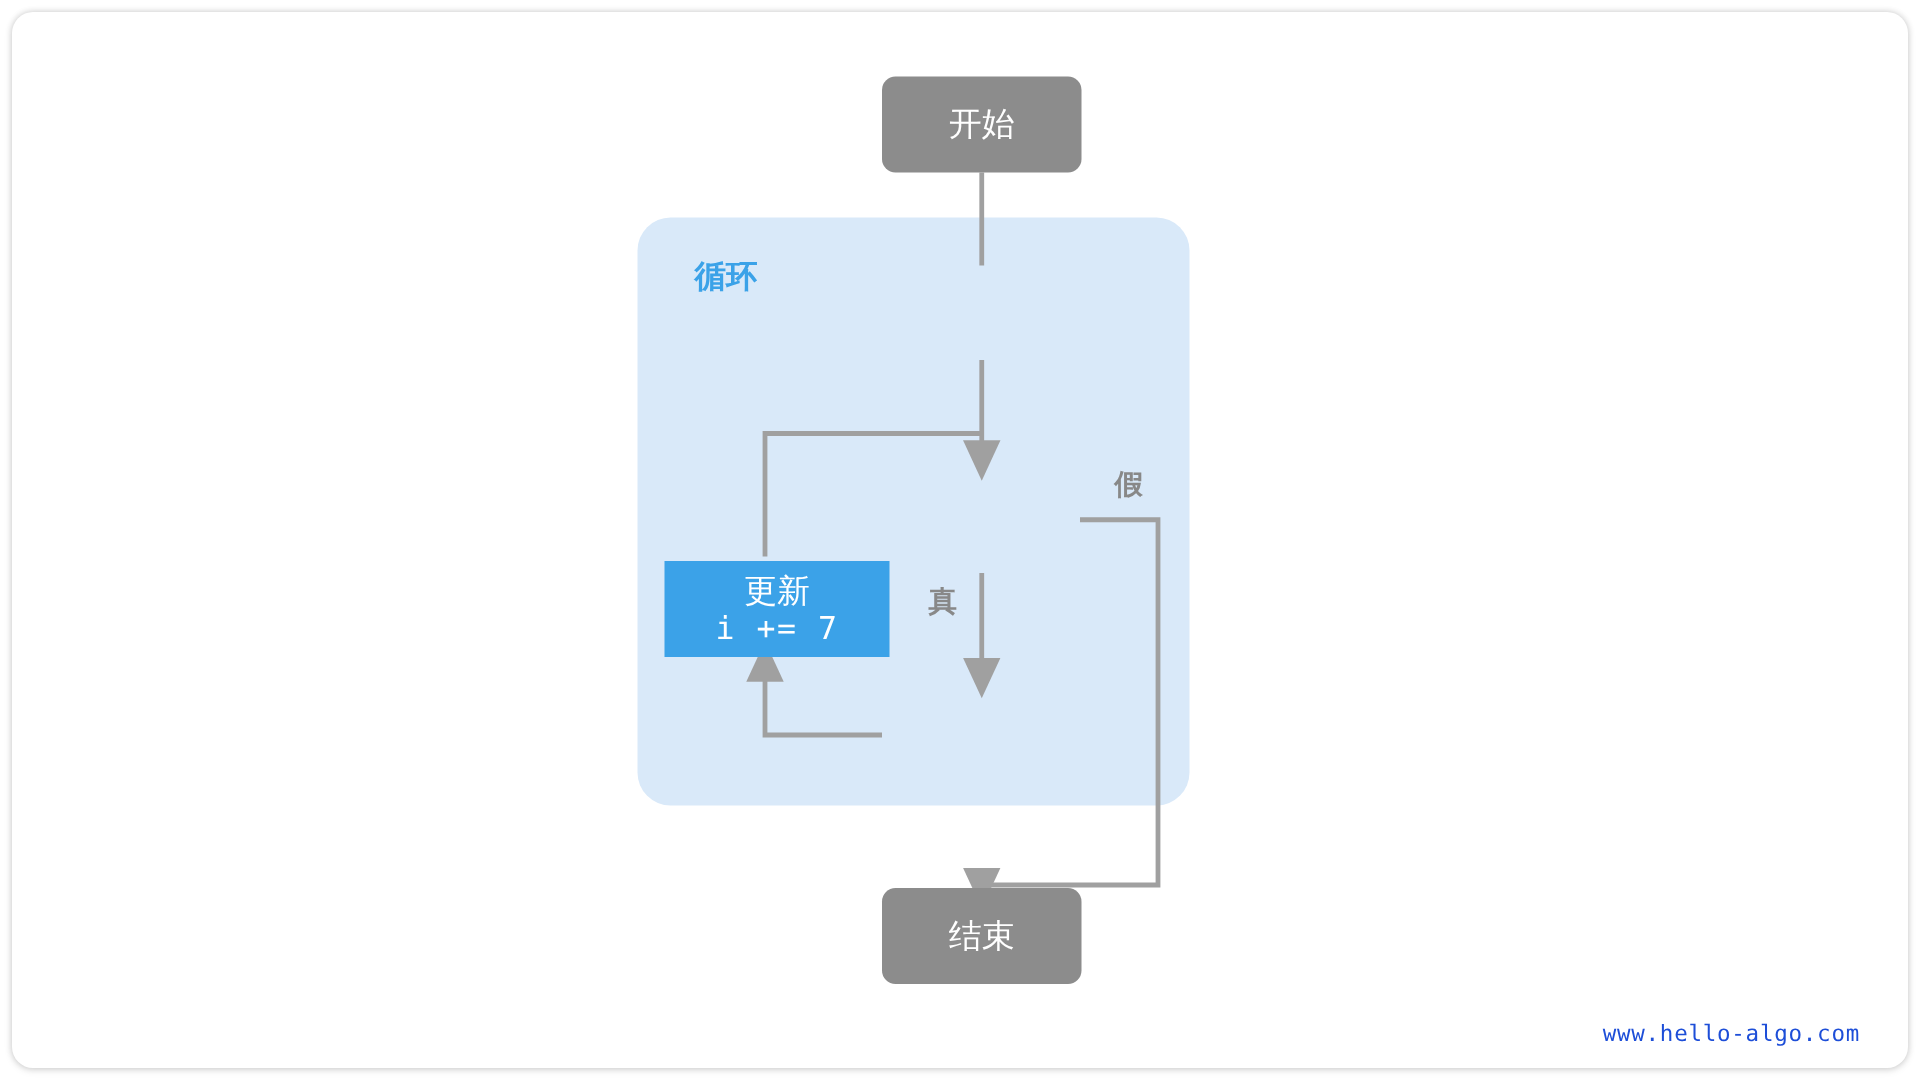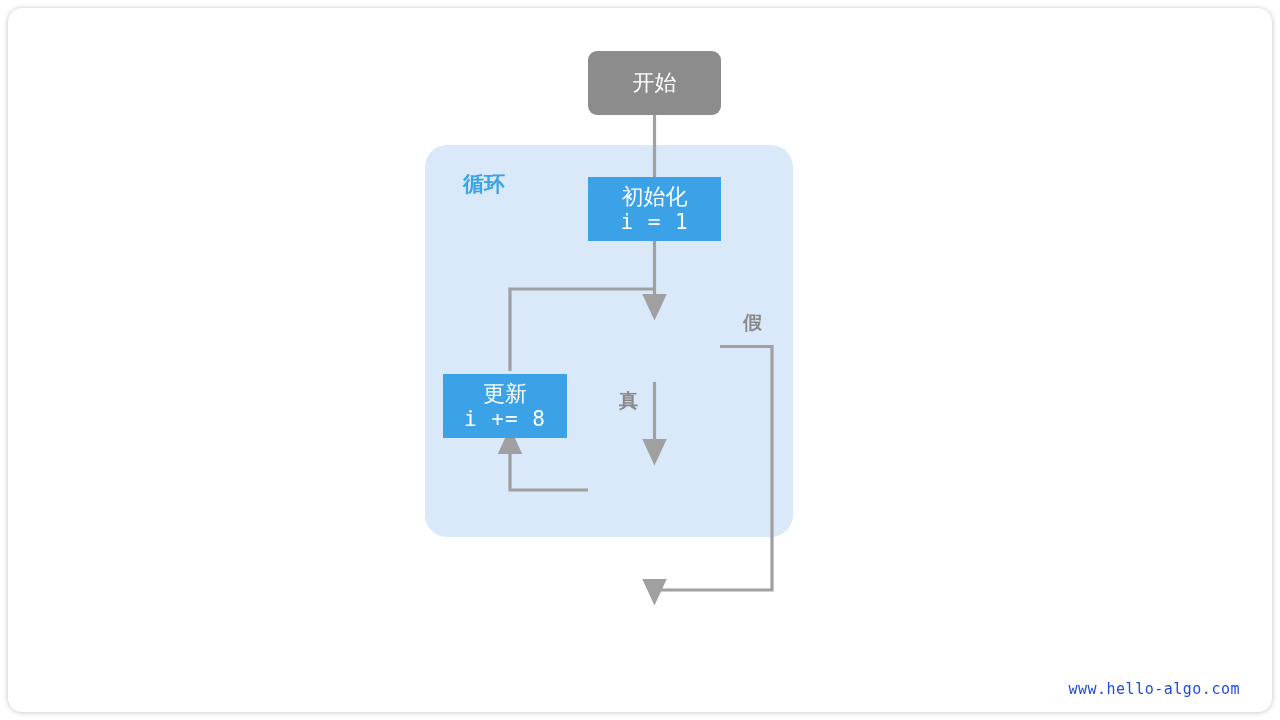--- a/index.html
+++ b/index.html
@@ -129,31 +129,30 @@
 
     <path d="M510,371 L510,289 L654.5,289" stroke="#a0a0a0" stroke-width="3.2" fill="none"></path>
 
     <path d="M720,346.5 L772,346.5 L772,590 L654.5,590 L654.5,592" stroke="#a0a0a0" stroke-width="3.2" fill="none" marker-end="url(#arrow)"></path>
   </svg>
 
   <div class="node terminal" style="left:588px; top:51px; width:133px; height:64px; background:#8c8c8c;">
     <span class="line-cn">开始</span>
   </div>
 
-  <div class="node" style="left:588px; top:177px; width:133px; height:64px; background:#3ba2e8;">
-    <span class="line-cn">初始化</span>
-    <span class="line-mono">i = 1</span>
+
+
+  <div class="node" style="left:443px; top:374px; width:150px; height:64px; background:#3ba2e8;">
+    <span class="line-cn">更新</span>
+    <span class="line-mono">i += 7</span>
   </div>
 
 
-  <div class="node" style="left:443px; top:374px; width:124px; height:64px; background:#3ba2e8;">
-    <span class="line-cn">更新</span>
-    <span class="line-mono">i += 8</span>
+  <div class="node terminal" style="left:588px; top:592px; width:133px; height:64px; background:#8c8c8c;">
+    <span class="line-cn">结束</span>
   </div>
-
-
 
   <div class="edge-label" style="left:619px; top:388px;">真</div>
   <div class="edge-label" style="left:743px; top:310px;">假</div>
 
   <div id="watermark">www.hello-algo.com</div>
 
 </div>
 
 </body></html>

